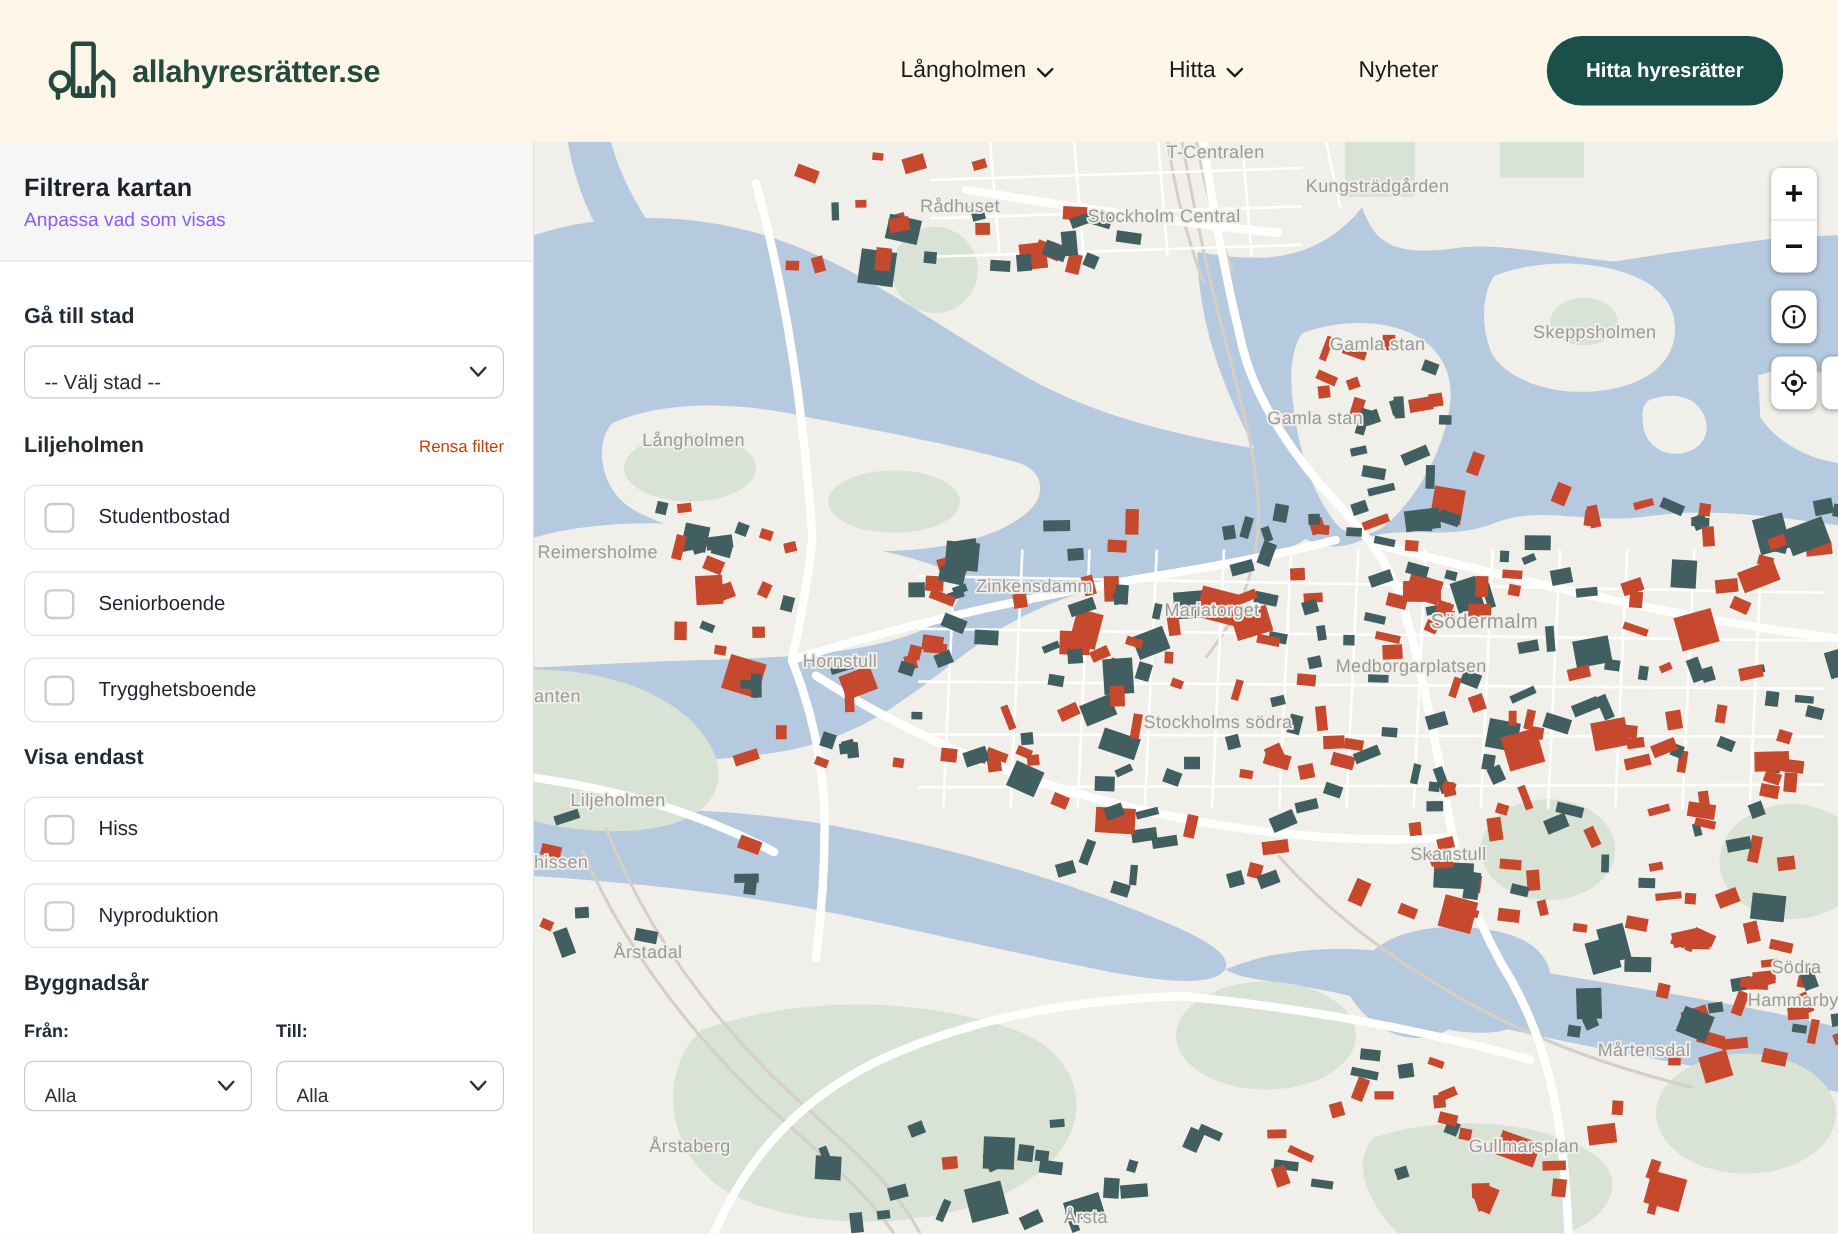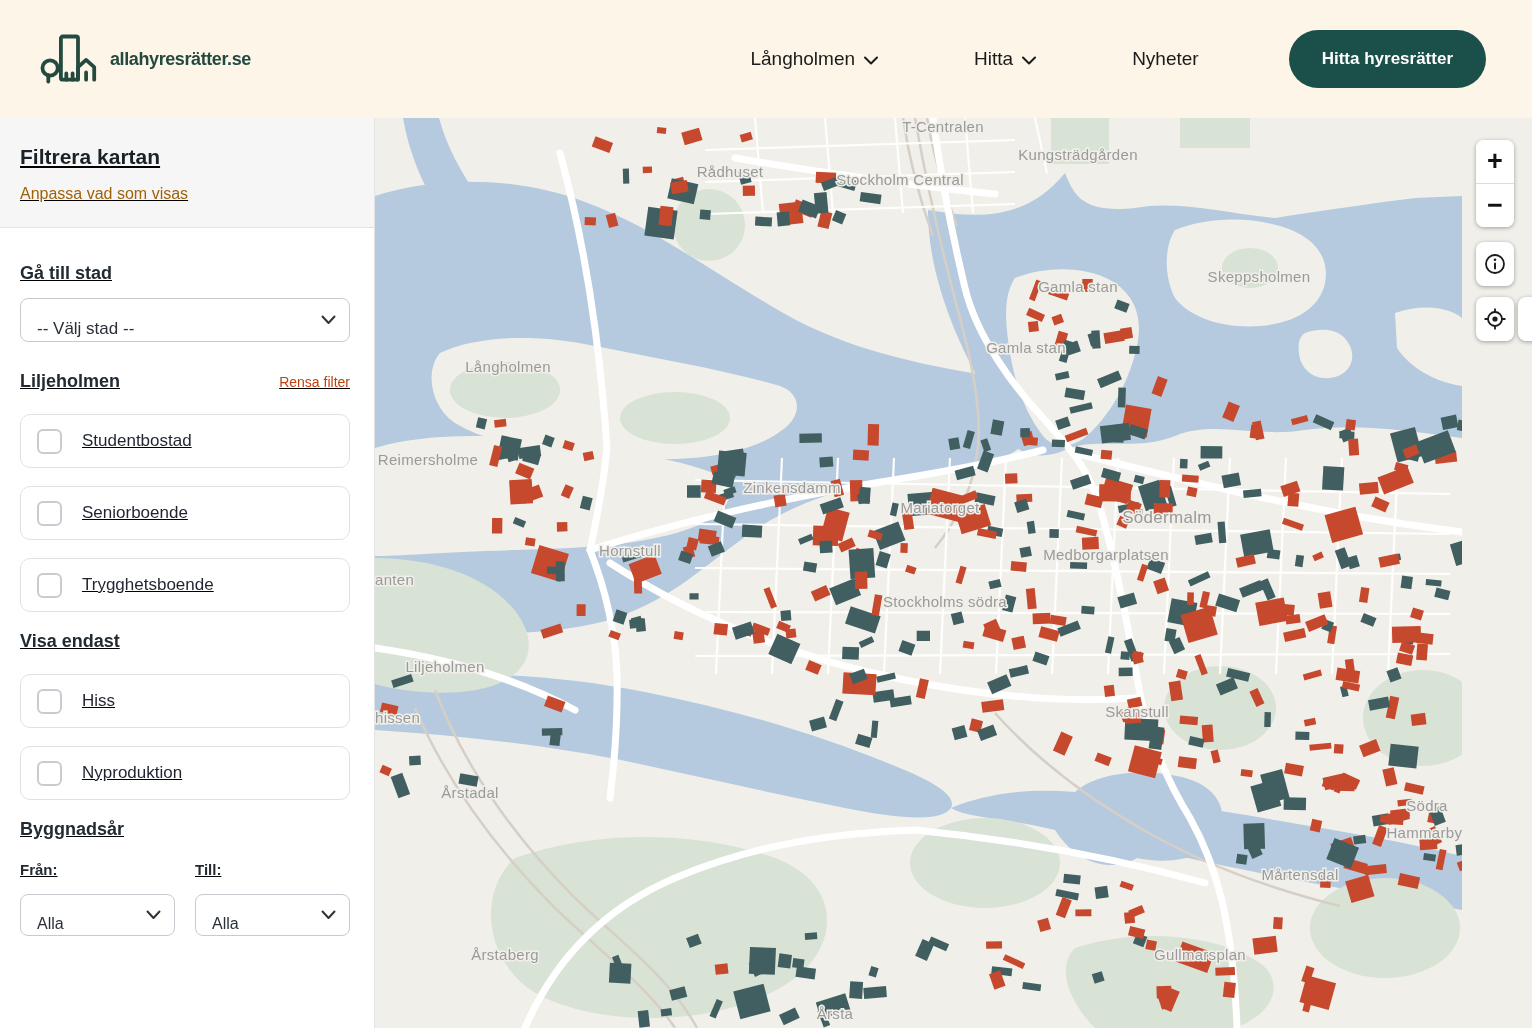--- a/index.html
+++ b/index.html
@@ -10,38 +10,38 @@
     background:#fff;
   }
 
   
   .header {
     height:118px; background:#FCF5E8;
     display:flex; align-items:center;
     padding:0 46px 0 40px;
   }
   .logo { display:flex; align-items:center; gap:12px; }
-  .logo-text { font-size:18px; font-weight:bold; color:#24493F; letter-spacing:-0.4px; }
+  .logo-text { font-size:26px; font-weight:bold; color:#24493F; letter-spacing:-0.4px; }
   .nav { margin-left:auto; display:flex; align-items:center; gap:96px; margin-right:90px; }
   .nav-item { font-size:19px; color:#1b1b1b; font-weight:500; display:flex; align-items:center; gap:9px; cursor:pointer; white-space:nowrap; }
   .nav-chevron { margin-top:3px; }
   .cta-button {
     background:#1B4F49; color:#fff; font-family:inherit;
     font-size:17px; font-weight:bold; border:none; cursor:pointer;
     padding:19px 33px; border-radius:34px; white-space:nowrap;
   }
 
   
   .main { display:flex; height:910px; }
 
   
-  .sidebar { width:375px; background:#fff; border-right:1px solid #E3E3E3; flex:none;text-decoration:underline; }
+  .sidebar { width:445px; background:#fff; border-right:1px solid #E3E3E3; flex:none; }
   .sidebar-head { background:#F6F6F7; border-bottom:1px solid #E3E4E6; padding:27px 20px 24px; }
   .sidebar-title { font-size:21px; font-weight:bold; color:#1A2129; }
-  .sidebar-subtitle { font-size:16px; color:#a16207; margin-top:16px; }
+  .sidebar-subtitle { font-size:16px; color:#8b5cf6; margin-top:6px; }
   .sidebar-body { padding:34px 24px 0 20px; }
 
   .section-label { font-size:18px; font-weight:bold; color:#222A33; line-height:22px; }
   .city-label { margin-bottom:14px; }
 
   .select-wrap { position:relative; }
   .select-wrap select {
     width:100%; height:44px; appearance:none; -webkit-appearance:none;
     border:1px solid #C6CBD1; border-radius:8px; background:#fff;
     padding:16px 40px 0 16px; font-family:inherit; font-size:17px; color:#2A3038;

